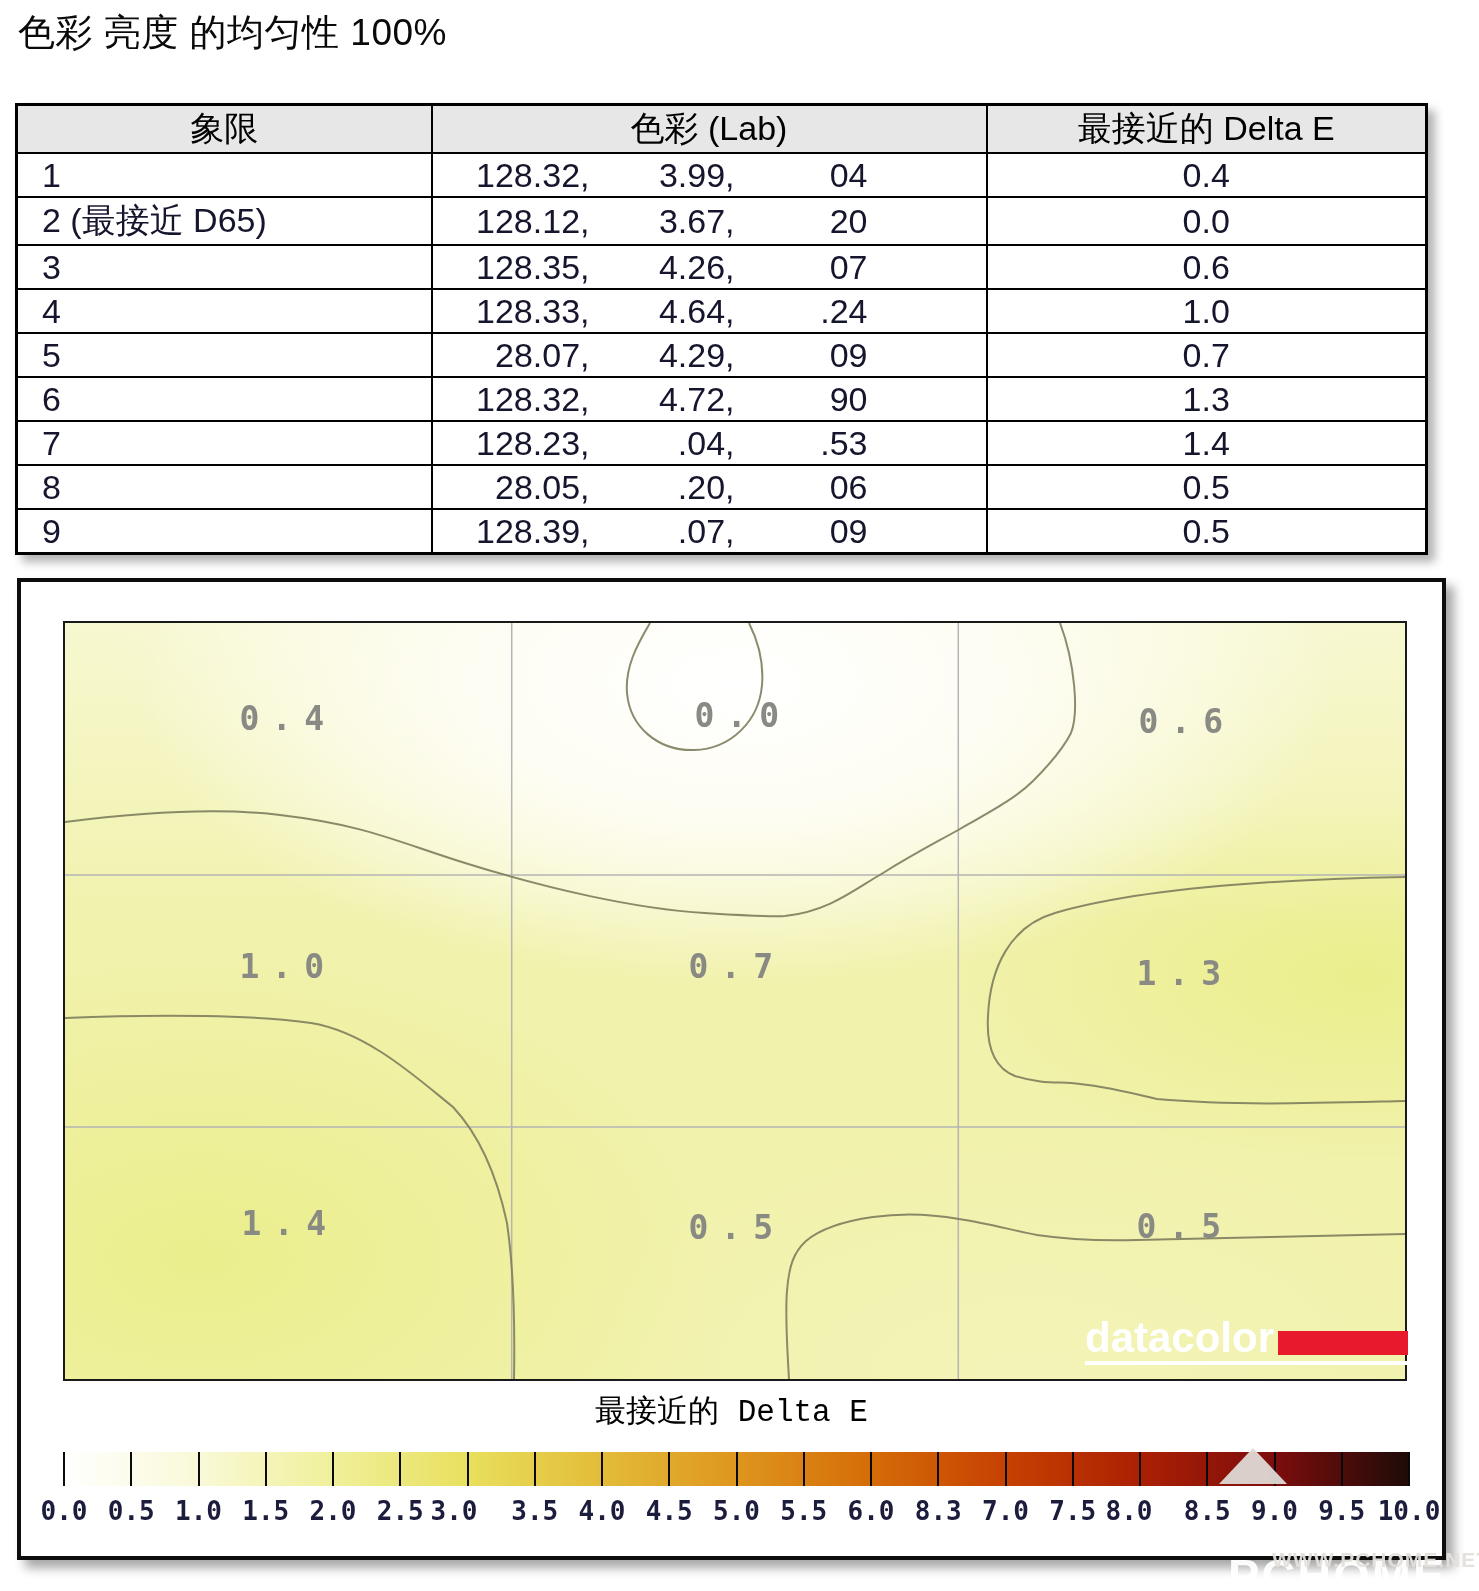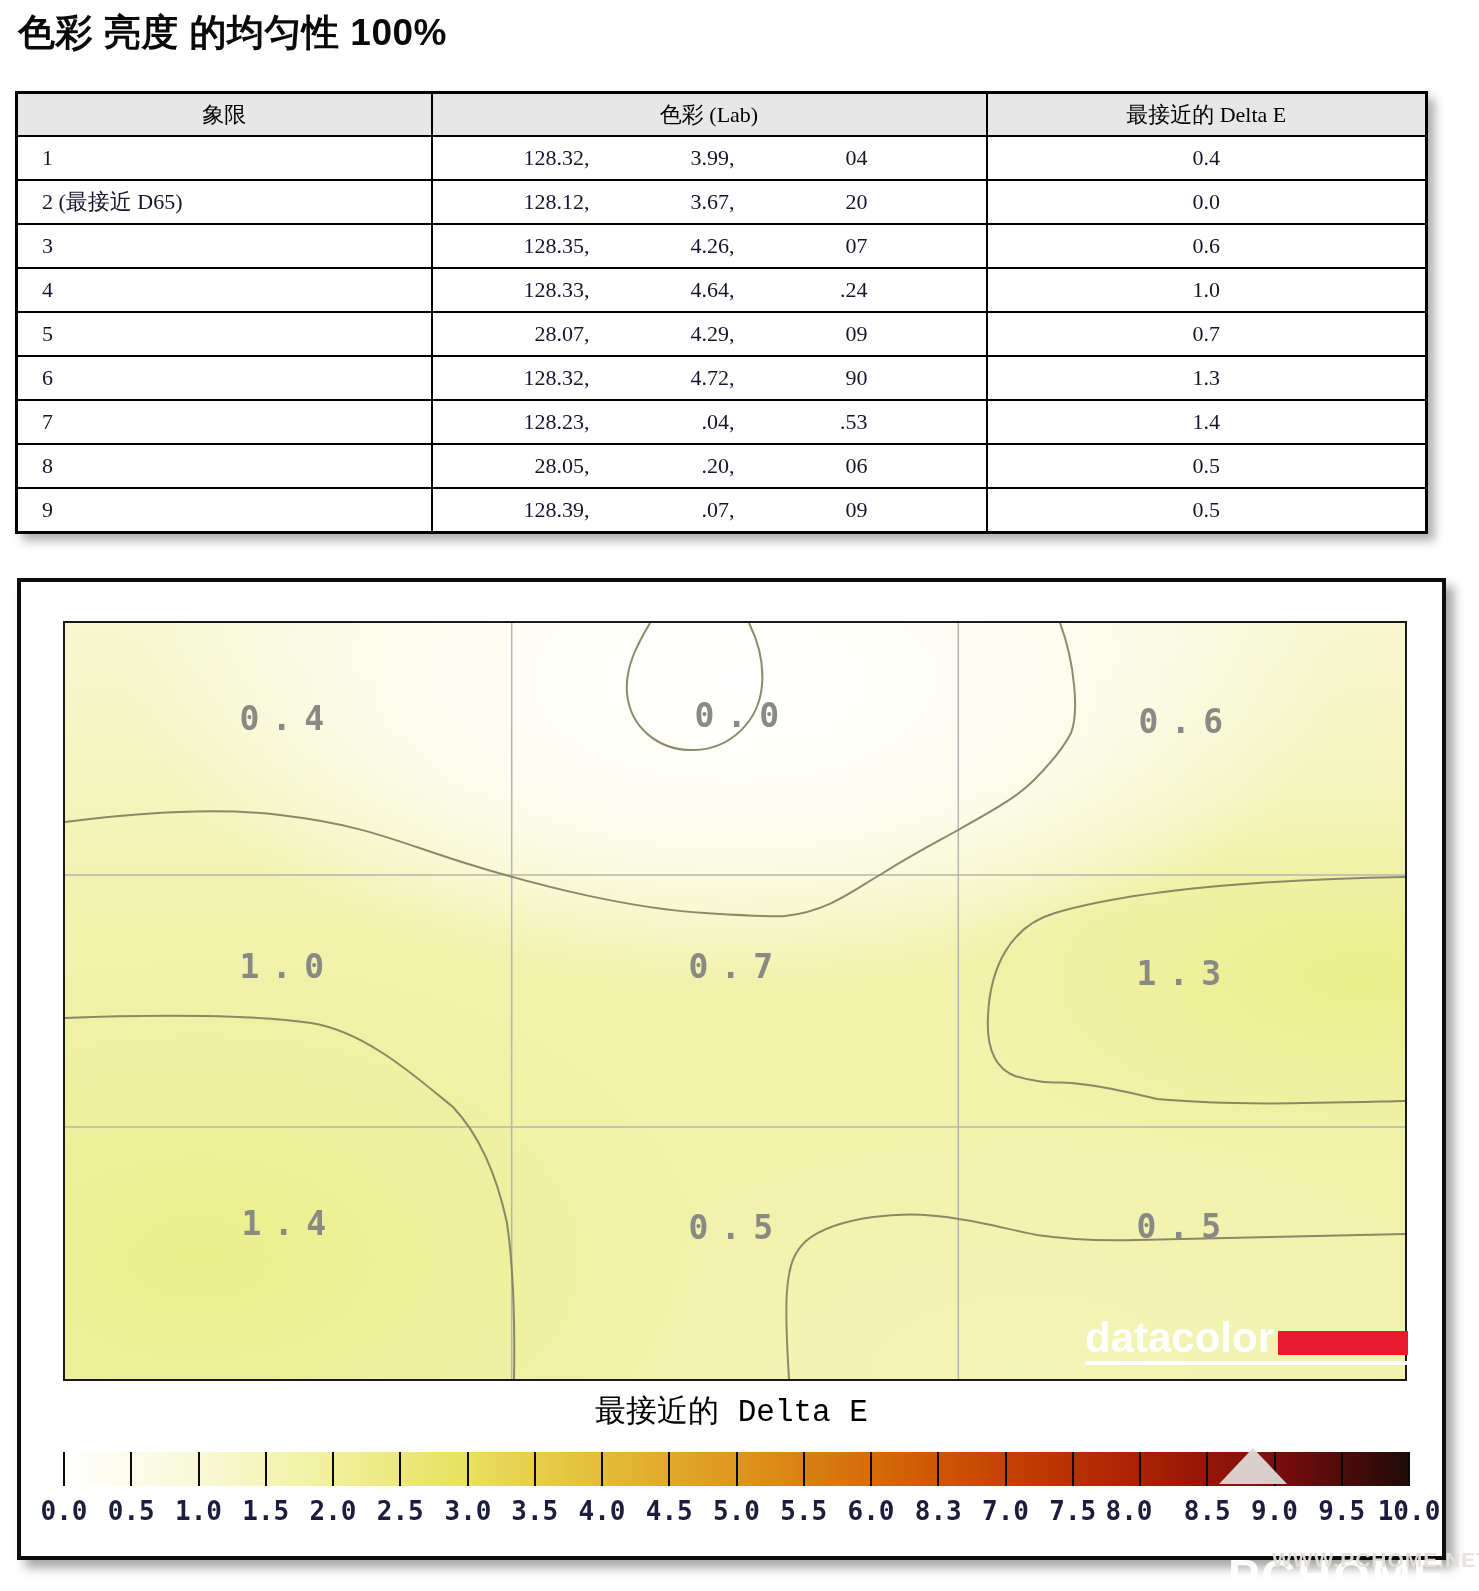--- a/index.html
+++ b/index.html
@@ -1,27 +1,27 @@
 <!DOCTYPE html>
 <html><head>
 <meta charset="utf-8">
 <style>
   html,body{margin:0;padding:0;background:#ffffff;}
   body{position:relative;width:1479px;height:1591px;overflow:hidden;
        font-family:"Liberation Sans",sans-serif;}
 
   
-  .page-title{position:absolute;left:18px;top:8px;font-size:37px;font-weight:700;
+  .page-title{position:absolute;left:18px;top:8px;font-size:37px;font-weight:400;
               color:#0a0a0a;letter-spacing:0.5px;}
 
   
-  .uniformity-table{position:absolute;left:15px;top:91px;width:1410px;
+  .uniformity-table{position:absolute;left:15px;top:103px;width:1410px;
       border-collapse:collapse;table-layout:fixed;
       box-shadow:7px 7px 9px rgba(0,0,0,0.30);
-      font-family:Liberation Serif, serif;font-size:22px;color:#15152d;}
+      font-family:Liberation Sans, sans-serif;font-size:34px;color:#15152d;}
   .uniformity-table col.c1{width:415px;}
   .uniformity-table col.c2{width:555px;}
   .uniformity-table col.c3{width:440px;}
   .uniformity-table th,.uniformity-table td{border:2px solid #000;height:42px;
       padding:0;vertical-align:middle;}
   .uniformity-table{border:3px solid #000;}
   .uniformity-table th{background:#e7e7e7;font-weight:normal;color:#000;
       text-align:center;height:41px;}
   td.quad{padding-left:24px;text-align:left;}
   td.lab{padding-left:22px;}
@@ -266,21 +266,21 @@
       <div class="tickline" style="left: 1277.75px;"></div>
       <div class="tickline" style="left: 1345px;"></div>
     </div>
   <div class="cbar-labels" id="cbar-labels">
       <span style="left: 1px;">0.0</span>
       <span style="left: 68.25px;">0.5</span>
       <span style="left: 135.5px;">1.0</span>
       <span style="left: 202.75px;">1.5</span>
       <span style="left: 270px; text-align: center;">2.0</span>
       <span style="left: 337.25px;">2.5</span>
-      <span style="left: 405px;">3.0</span>
+      <span style="left: 391px;">3.0</span>
       <span style="left: 471.75px;">3.5</span>
       <span style="left: 539px;">4.0</span>
       <span style="left: 606.25px;">4.5</span>
       <span style="left: 673.5px;">5.0</span>
       <span style="left: 740.75px;">5.5</span>
       <span style="left: 808px;">6.0</span>
       <span style="left: 875.25px;">8.3</span>
       <span style="left: 942.5px;">7.0</span>
       <span style="left: 1009.75px;">7.5</span>
       <span style="left: 1066px;">8.0</span>

